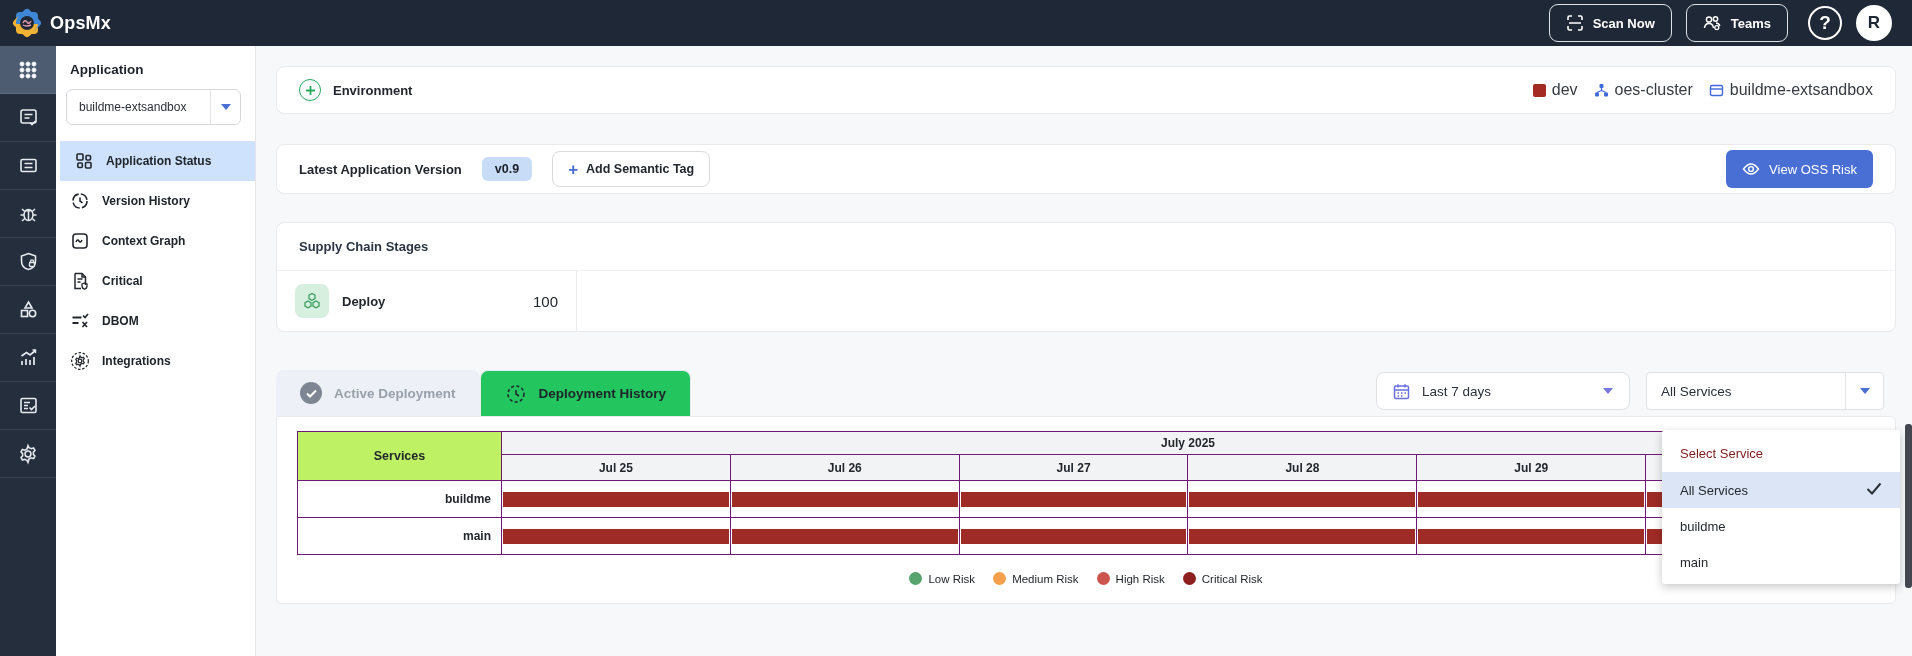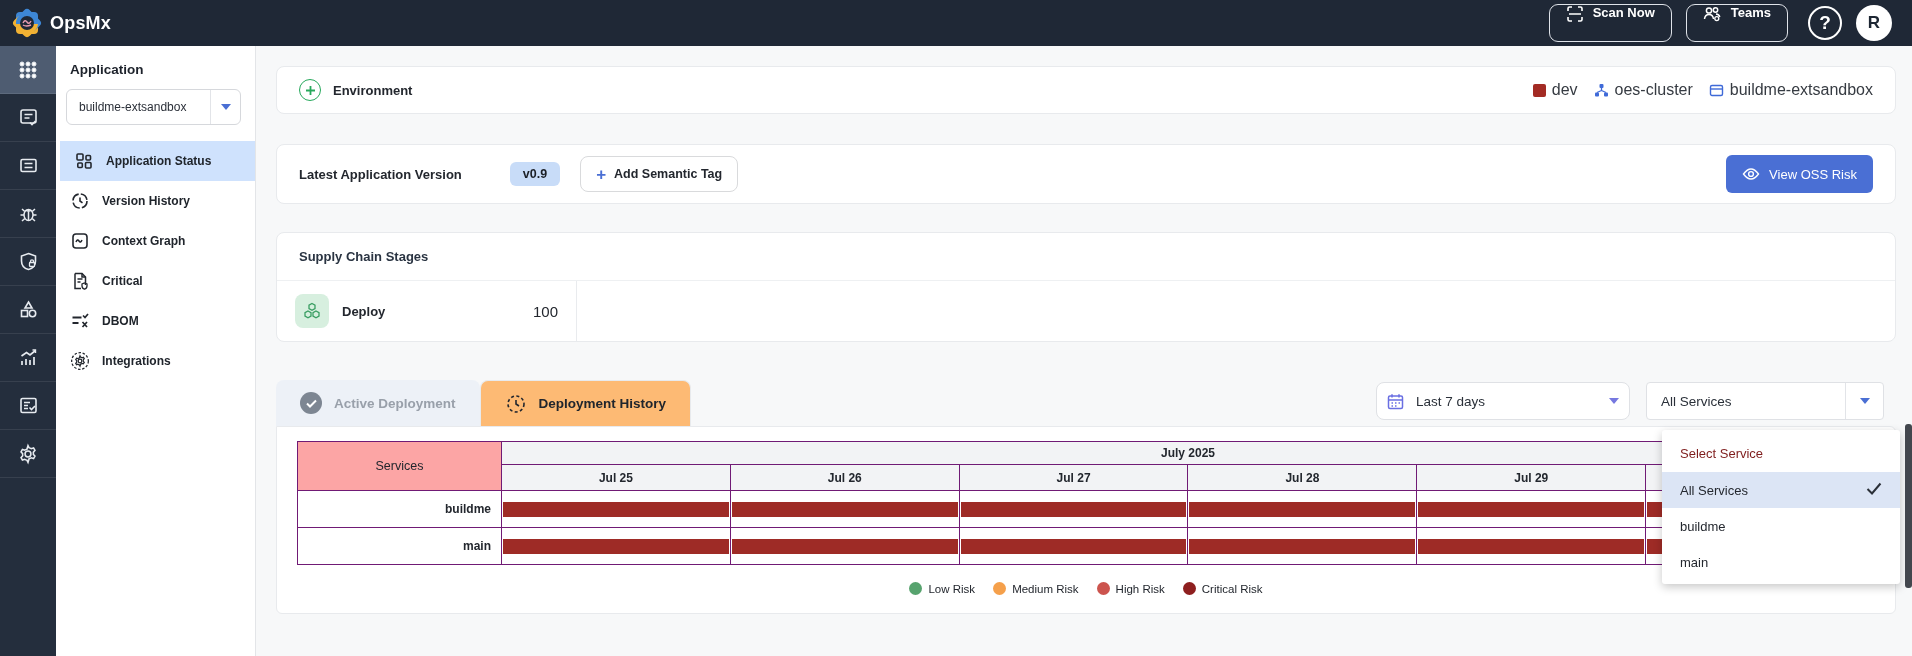--- a/index.html
+++ b/index.html
@@ -4,21 +4,21 @@
 <style>
   * { box-sizing: border-box; margin: 0; padding: 0; }
   html,body { width:1912px; height:656px; overflow:hidden;
     font-family:"Liberation Sans", sans-serif; background:#f7f8f9; }
 
   
   .topbar { height:46px; background:#1f2836; display:flex; align-items:center; justify-content:space-between; padding:0 20px 0 12px; }
   .brand { display:flex; align-items:center; gap:8px; }
   .brand-name { color:#fff; font-size:18px; font-weight:700; letter-spacing:.2px; }
   .topbar-right { display:flex; align-items:center; gap:14px; }
-  .tb-btn { display:flex; gap:9px; height:38px; padding:0 16px; background:transparent;
+  .tb-btn { display:flex; align-items:center; gap:9px; height:38px; padding:0 16px; background:transparent;
     border:1px solid #dfe3e9; border-radius:9px; color:#fff; font-size:13px; font-weight:700; cursor:pointer; }
   .help-circle { width:34px; height:34px; border:2px solid #fff; border-radius:50%; color:#fff;
     display:flex; align-items:center; justify-content:center; font-size:19px; font-weight:700; margin-left:6px; }
   .avatar { width:36px; height:36px; background:#fff; border-radius:50%; color:#1d2633;
     display:flex; align-items:center; justify-content:center; font-size:17px; font-weight:700; }
 
   
   .shell { display:flex; height:610px; }
   .rail { width:56px; background:#242e3d; display:flex; flex-direction:column; flex-shrink:0; }
   .rail-item { height:48px; display:flex; align-items:center; justify-content:center;
@@ -44,59 +44,59 @@
   .card { background:#fff; border:1px solid #e8eaed; border-radius:8px; }
 
   .env-card { height:48px; display:flex; align-items:center; justify-content:space-between; padding:0 22px; }
   .env-left { display:flex; align-items:center; gap:12px; }
   .plus-circle { width:22px; height:22px; border:1.7px solid #27a85c; border-radius:50%; display:flex; align-items:center; justify-content:center; }
   .env-title { font-size:13px; font-weight:700; color:#23272e; }
   .env-tags { display:flex; align-items:center; gap:16px; }
   .env-tag { display:flex; align-items:center; gap:6px; font-size:16px; color:#363b42; }
   .sq-dev { width:13px; height:13px; background:#a32b24; border-radius:2px; }
 
-  .version-card { height:60px; margin-top:30px; display:flex; align-items:center; padding:16px 22px; gap:20px; }
+  .version-card { height:50px; margin-top:30px; display:flex; align-items:center; padding:16px 22px; gap:20px; }
   .version-label { font-size:13px; font-weight:700; color:#23272e; }
-  .version-badge { background:#c8dcf8; border-radius:6px; padding:5px 13px; font-size:12.5px; font-weight:700; color:#1b1f26;margin-left:28px; }
+  .version-badge { background:#c8dcf8; border-radius:6px; padding:5px 13px; font-size:12.5px; font-weight:700; color:#1b1f26; }
   .add-tag-btn { display:flex; align-items:center; gap:8px; border:1px solid #d9dadc; background:#fff; border-radius:8px;
     height:36px; padding:0 15px; font-size:12.5px; font-weight:700; color:#23272e; cursor:pointer; }
   .plus-blue { color:#4a6fd4; font-size:17px; font-weight:700; line-height:1; }
   .oss-btn { margin-left:auto; display:flex; align-items:center; gap:9px; background:#4a6fd4; color:#fff; border:none;
     border-radius:6px; height:38px; padding:0 16px; font-size:13px; cursor:pointer; }
 
   .supply-card { margin-top:28px; }
   .supply-head { padding:16px 22px; font-size:13px; font-weight:700; color:#2a3442; border-bottom:1px solid #eef0f2; }
   .stage-row { display:flex; }
   .stage-cell { width:300px; height:60px; display:flex; align-items:center; gap:13px; padding:0 18px; border-right:1px solid #e9ebee; }
   .stage-icon { width:34px; height:34px; border-radius:8px; display:flex; align-items:center; justify-content:center; }
   .stage-icon.red { background:#fbd9dc; } .stage-icon.green { background:#d7efdf; }
   .stage-name { font-size:13px; font-weight:700; color:#23272e; }
   .stage-val { margin-left:auto; font-size:15px; color:#23272e; }
 
   .deploy-section { margin-top:38px; }
   .deploy-toprow { display:flex; align-items:flex-end; height:46px; }
   .tab { height:46px; display:flex; align-items:center; gap:12px; padding:0 24px; cursor:pointer; border-radius:8px 8px 0 0; }
   .tab.inactive { background:#edf1f7; }
   .tab.inactive .tab-lbl { color:#99a0aa; font-size:13.5px; font-weight:700; }
-  .tab.active { background:#fdba74; border:1px solid #e8eaed; border-bottom:none; }
+  .tab.active { background:#22c55e; border:1px solid #e8eaed; border-bottom:none; }
   .tab.active .tab-lbl { color:#20252c; font-size:13.5px; font-weight:700; }
   .check-circle { width:22px; height:22px; border-radius:50%; background:#7d8692; display:flex; align-items:center; justify-content:center; }
   .filters { margin-left:auto; display:flex; align-items:center; gap:16px; margin-bottom:6px; margin-right:12px; }
   .date-filter { width:254px; height:38px; background:#fff; border:1px solid #dfe1e5; border-radius:8px;
-    display:flex; align-items:center; gap:12px; padding:0 10px; cursor:pointer; }
+    display:flex; align-items:center; gap:12px; padding:0 16px; cursor:pointer; }
   .date-filter .txt { font-size:13.5px; color:#2a3039; flex:1; }
   .svc-select { width:238px; height:38px; background:#fff; border:1px solid #dfe1e5; border-radius:4px;
     display:flex; align-items:center; cursor:pointer; }
   .svc-select .txt { flex:1; font-size:13.5px; color:#2a3039; padding:0 14px; }
   .svc-select .seg { width:38px; align-self:stretch; border-left:1px solid #e2e4e8; display:flex; align-items:center; justify-content:center; }
 
   .deploy-card { background:#fff; border:1px solid #e8eaed; border-radius:0 6px 6px 6px; padding:14px 20px 12px 20px; }
   table.risk { width:100%; border-collapse:collapse; table-layout:fixed; }
   table.risk th, table.risk td { border:1px solid #701a75; }
-  th.svc-h { width:204px; background:#fca5a5; font-size:12.5px; font-weight:400; color:#23272e; }
+  th.svc-h { width:204px; background:#bef264; font-size:12.5px; font-weight:700; color:#23272e; }
   th.month-h { background:#f2f3f5; height:23px; font-size:12px; font-weight:700; color:#23272e; text-align:center; }
   th.date-h { background:#f2f3f5; height:26px; font-size:12px; font-weight:700; color:#23272e; text-align:center; }
   td.svc-c { height:37px; text-align:right; padding-right:10px; font-size:12px; font-weight:700; color:#23272e; background:#fff; }
   td.bar-c { padding:0 1px; background:#fff; }
   .bar { height:15px; width:100%; background:#9e2b26; }
   .legend { display:flex; align-items:center; justify-content:center; gap:18px; margin:17px 0 6px 0; }
   .legend-item { display:flex; align-items:center; gap:6px; }
   .legend-dot { width:13px; height:13px; border-radius:50%; }
   .legend-lbl { font-size:11.5px; color:#23272e; }
 

